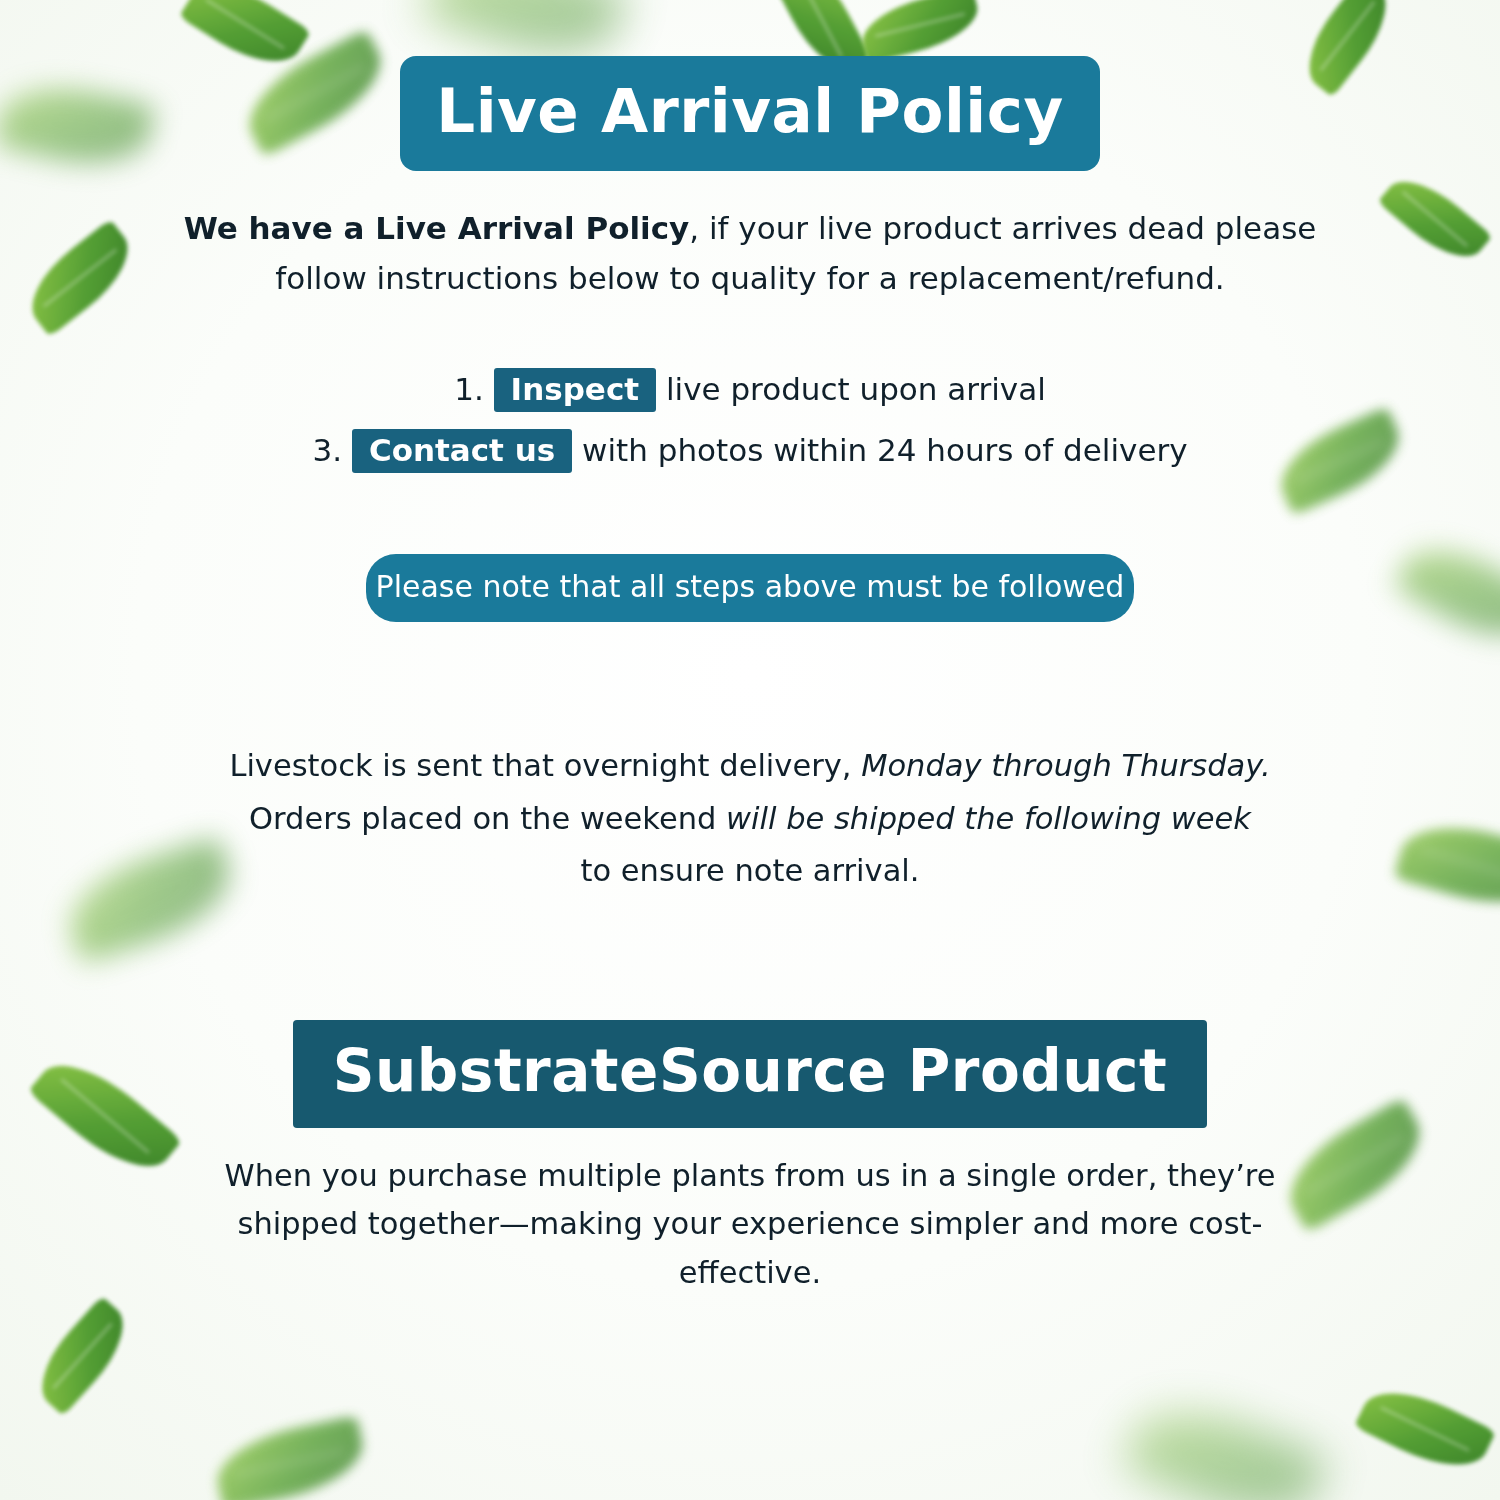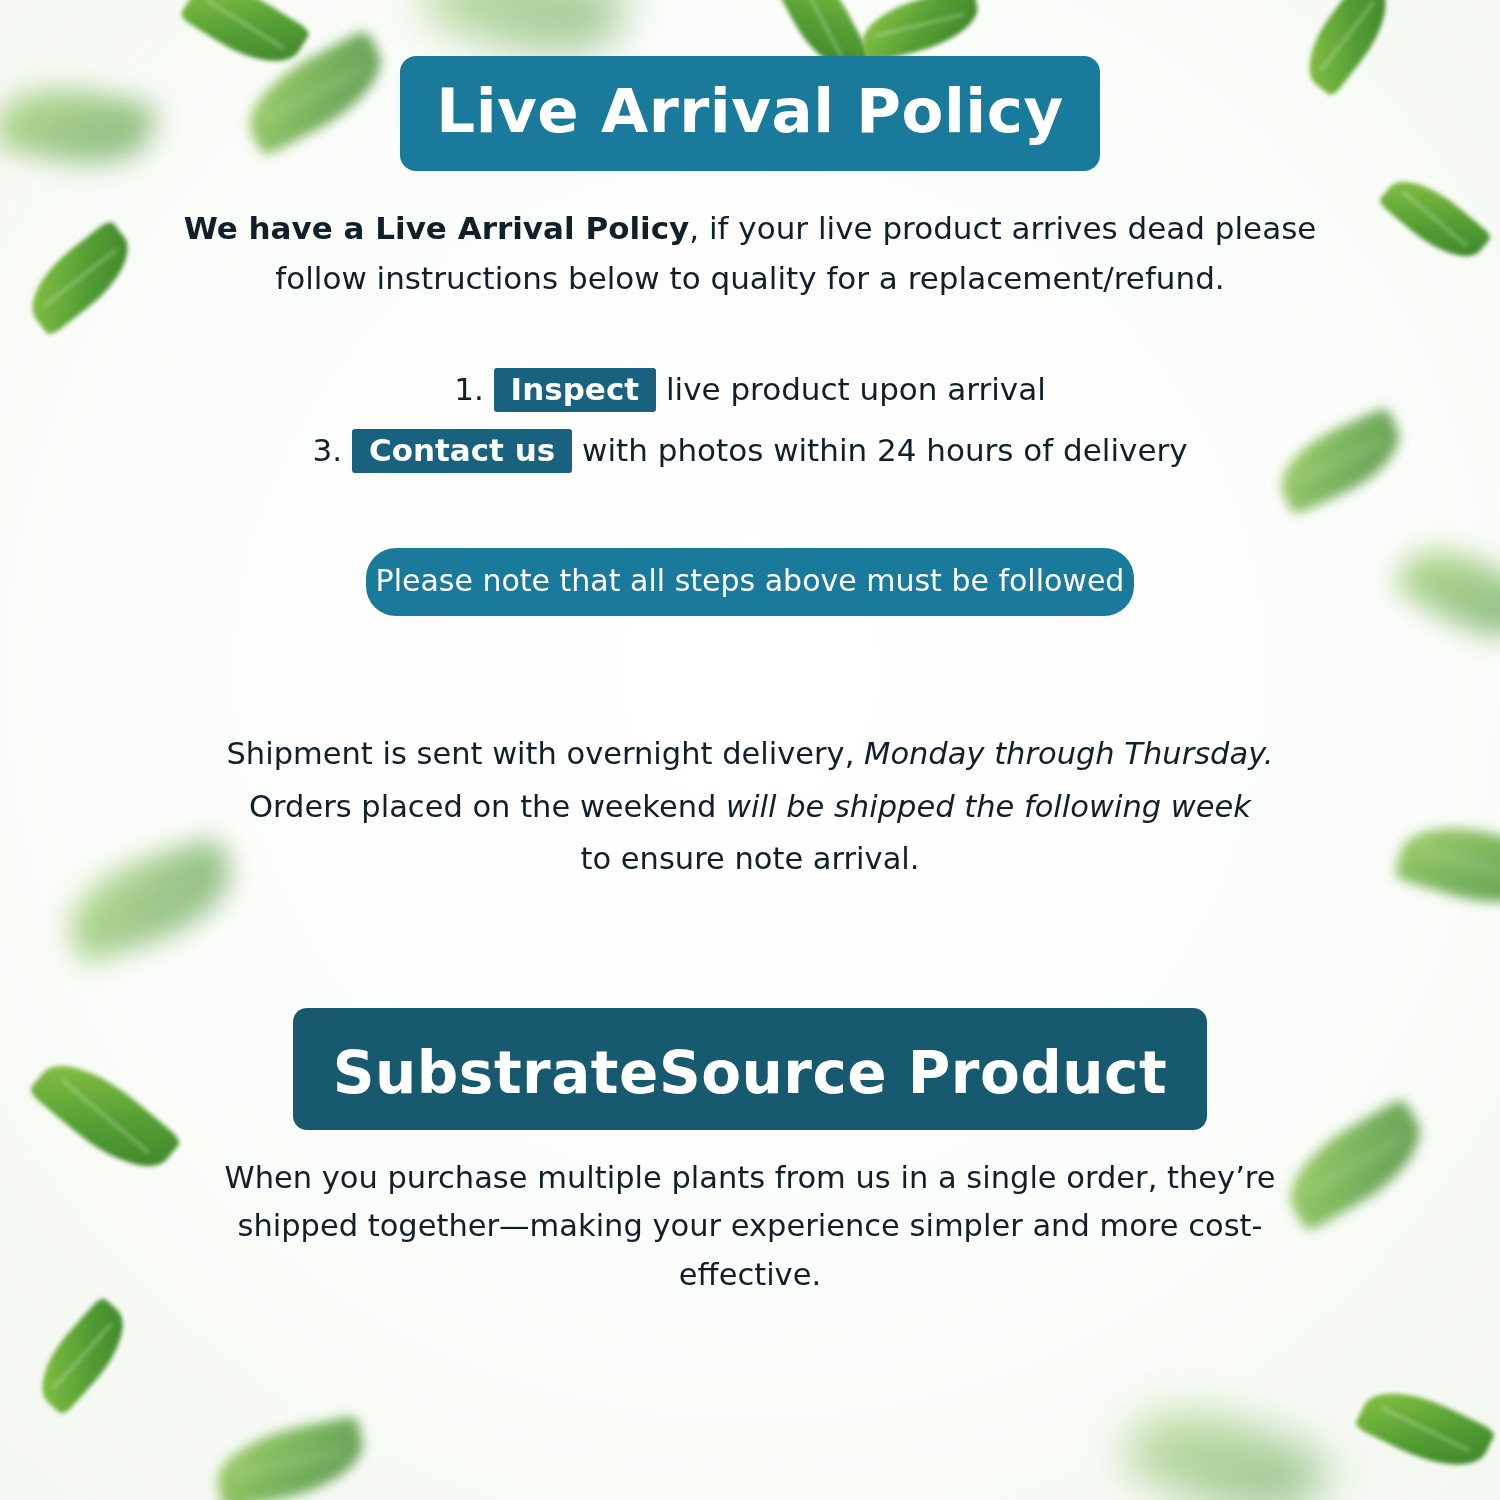--- a/index.html
+++ b/index.html
@@ -101,37 +101,37 @@
     border-radius: 2px;
     font-weight: normal;
   }
 
   .note {
     margin: 66px auto 0;
     width: 1200px;
     font-size: 30px;
     line-height: 2.0;
   }
-  .note span.hl-light { display: inline-block; margin: 2px 0; border-radius: 30px; }
+  .note span.hl-light { display: inline-block; margin: 8px 0; border-radius: 30px; }
 
   .shipping {
     margin: 110px auto 0;
     width: 1120px;
     font-size: 30.5px;
     line-height: 1.72;
     color: #10202b;
   }
   .shipping i { font-style: italic; }
 
   .banner-product {
     margin-top: 122px;
-    padding: 36px 40px 28px;
+    padding: 22px 40px 28px;
     font-size: 58px;
     background: #17596f;
-    border-radius: 14px;
+    border-radius: 4px;
   }
 
   .subhead {
     margin: 34px auto 0;
     font-size: 37px;
     font-weight: bold;
     color: #10202b;
     letter-spacing: .2px;
   }
 
@@ -224,21 +224,21 @@
       <div class="step">
         <span>3.</span><span> </span><span class="hl">Contact us</span><span> with photos within 24 hours of delivery</span>
       </div>
     </div>
 
     <div class="note">
       <div><span class="hl-light">Please note that all steps above must be followed</span></div>
     </div>
 
     <div class="shipping">
-      <span>Shipment is sent with overnight delivery, </span><i>Monday through Thursday.</i><br>
+      <span>Livestock is sent that overnight delivery, </span><i>Monday through Thursday.</i><br>
       <span>Orders placed on the weekend </span><i>will be shipped the following week</i><br>
       <span>to ensure note arrival.</span>
     </div>
 
     <div class="banner banner-product">SubstrateSource Product</div>
 
 
     <div class="outro">When you purchase multiple plants from us in a single order, they’re shipped together—making your experience simpler and more cost-effective.</div>
 
   </div>

